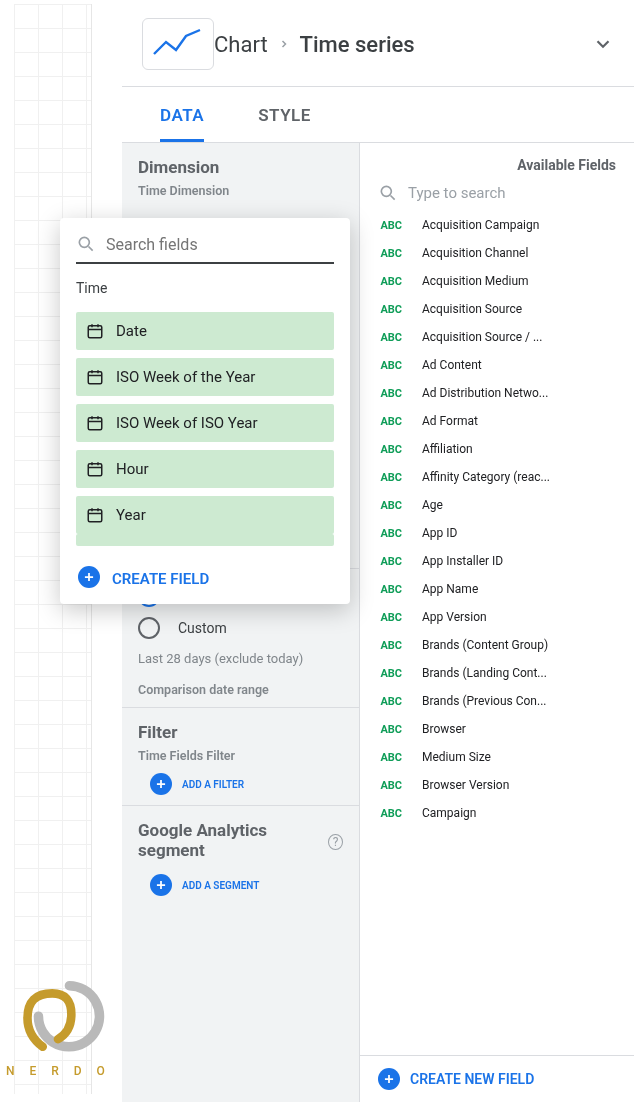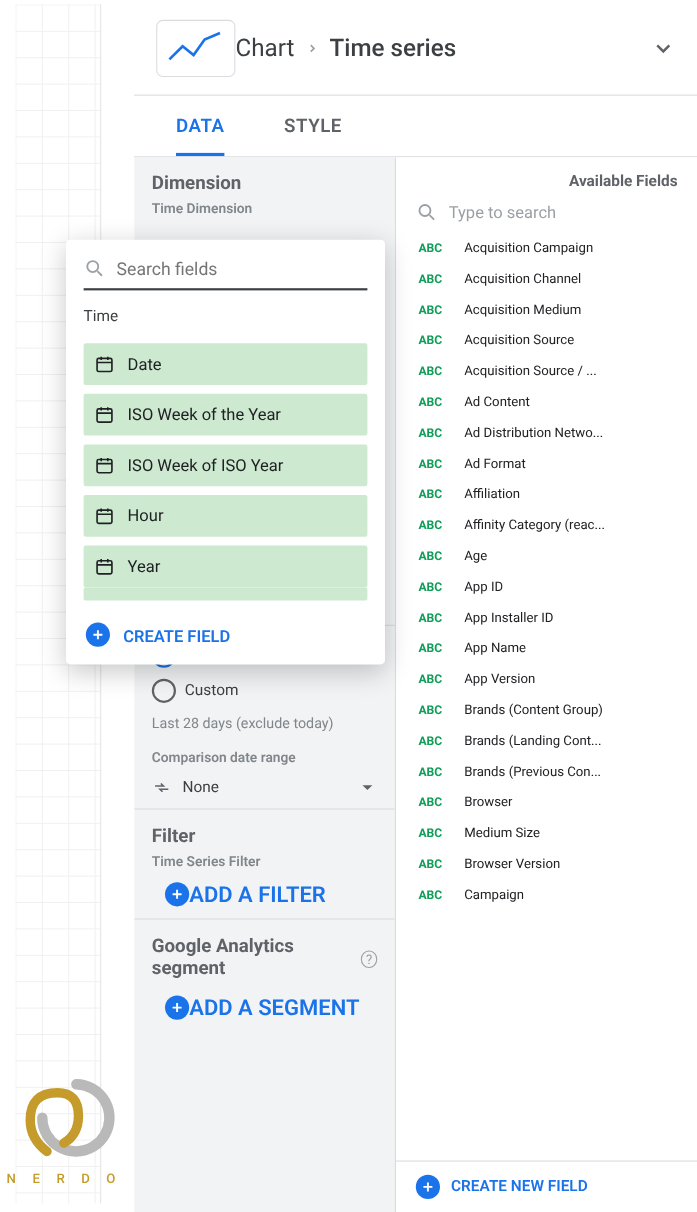--- a/index.html
+++ b/index.html
@@ -36,29 +36,29 @@
   
   .body2 { flex:1; display:flex; overflow:hidden;}
   .leftcol { width: 238px; background:#f1f3f4; border-right:1px solid #dadce0; display:flex; flex-direction:column; overflow-y:auto;}
   .rightcol { flex:1; display:flex; flex-direction:column; background:#fff;text-align:right;}
 
   .section { padding: 14px 16px 10px; border-bottom:1px solid #dadce0;}
   .section h4 { font-size:17px; font-weight:700; color:#5f6368; margin-bottom:4px;}
   .section .sub { font-size:12.5px; font-weight:600; color:#80868b; margin-top:6px;}
   .spacer-tall { height: 360px; }
 
-  .radio-row { display:flex; align-items:center; gap:8px; margin-top:10px;}
+  .radio-row { display:flex; align-items:center; gap:18px; margin-top:10px;}
   .radio { width:22px; height:22px; border-radius:50%; border:2px solid #5f6368; display:flex; align-items:center; justify-content:center;}
   .radio.sel { border-color:#1a73e8;}
   .radio.sel::after{content:"";width:12px;height:12px;border-radius:50%;background:#1a73e8;}
   .radio-lbl{color:#3c4043;font-size:14px;}
   .muted{color:#80868b;font-size:13px;margin-top:12px;}
   .cmprow{display:flex;align-items:center;justify-content:space-between;margin-top:10px;color:#3c4043;font-size:14px;}
   .cmprow svg{width:18px;height:18px;color:#5f6368;}
-  .link-add{display:flex;align-items:center;gap:0;color:#1a73e8;font-weight:600;font-size:20px;margin-top:10px;cursor:pointer;padding-left:12px;}
+  .link-add{display:flex;align-items:center;gap:10px;color:#1a73e8;font-weight:600;font-size:10px;margin-top:10px;cursor:pointer;padding-left:12px;}
   .plus-circle{width:22px;height:22px;border-radius:50%;background:#1a73e8;display:flex;align-items:center;justify-content:center;}
   .plus-circle svg{width:14px;height:14px;color:#fff;}
 
   .ga-row{display:flex;align-items:center;gap:6px;}
   .help{width:16px;height:16px;border-radius:50%;border:1px solid #9aa0a6;color:#9aa0a6;font-size:12px;display:flex;align-items:center;justify-content:center;}
 
   
   .af-head{padding:14px 18px 8px;}
   .af-head h4{font-size:14px;font-weight:700;color:#5f6368;}
   .search-row{display:flex;align-items:center;gap:10px;margin-top:10px;color:#9aa0a6;font-size:15px;}
@@ -134,36 +134,25 @@
         <div class="radio-row">
           <div class="radio sel"></div>
           <span class="radio-lbl">Auto</span>
         </div>
         <div class="radio-row">
           <div class="radio"></div>
           <span class="radio-lbl">Custom</span>
         </div>
         <div class="muted">Last 28 days (exclude today)</div>
         <div class="sub" style="margin-top:16px;">Comparison date range</div>
-        <div class="cmprow">
-          <div style="display:flex;align-items:center;gap:10px;">
-            <svg viewBox="0 0 24 24">
-                <path d="M4 10h10l-3-3M20 14H10l3 3" fill="none" stroke="#5f6368" stroke-width="2"></path>
-              </svg>
-            <span>None</span>
-          </div>
-          <svg width="12" height="12" viewBox="0 0 24 24">
-              <path d="M6 9l6 6 6-6" fill="#5f6368"></path>
-            </svg>
-        </div>
       </div>
 
       <div class="section">
         <h4>Filter</h4>
-        <div class="sub">Time Series Filter</div>
+        <div class="sub">Time Fields Filter</div>
         <div class="link-add">
           <span class="plus-circle">
               <svg viewBox="0 0 24 24">
                 <path d="M12 5v14M5 12h14" stroke="#fff" stroke-width="3"></path>
               </svg>
             </span>
           <span>ADD A FILTER</span>
         </div>
       </div>
 

